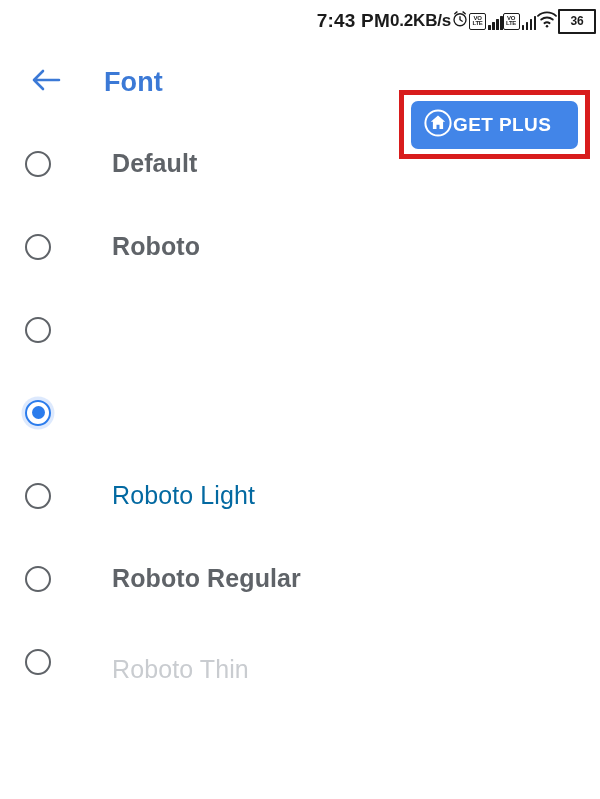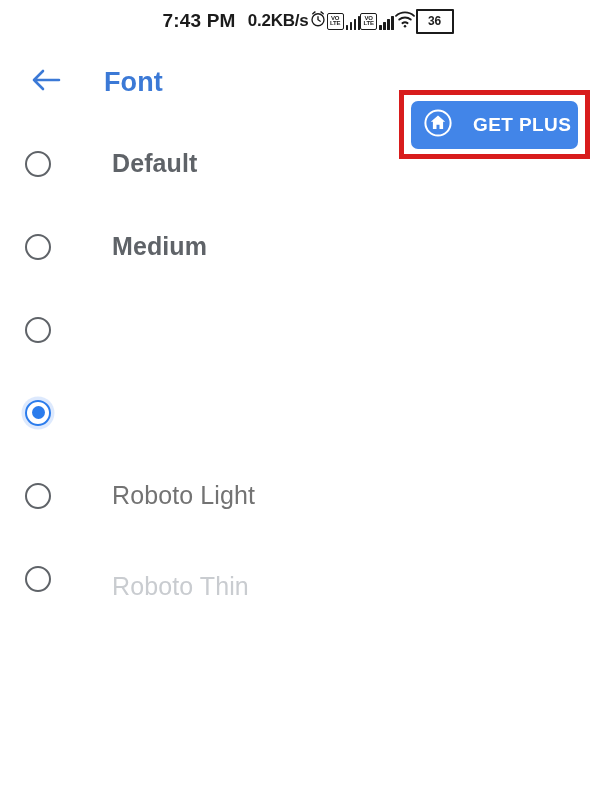--- a/index.html
+++ b/index.html
@@ -13,35 +13,34 @@
     font-family: "Liberation Sans", sans-serif;
     overflow: hidden;
     position: relative;
   }
 
   
   .status-bar {
     height: 42px;
     display: flex;
     align-items: center;
-    justify-content: center;
+    justify-content: flex-end;
     padding: 0 4px 0 20px;
     box-sizing: border-box;
     background: #ffffff;
   }
   .status-clock {
     font-size: 19px;
     font-weight: 700;
     color: #1b1b1b;
     letter-spacing: 0.2px;
   }
   .status-right {
     display: flex;
     align-items: center;
-    margin-left: 12px;
   }
   .status-netspeed {
     font-size: 17px;
     font-weight: 700;
     color: #1b1b1b;
     letter-spacing: -0.2px;
   }
   .icon-alarm { display: block; }
   .sig-group {
     display: flex;
@@ -139,21 +138,21 @@
     align-items: center;
     justify-content: center;
   }
   .plus-btn {
     width: 167px;
     height: 48px;
     background: #4285e8;
     border-radius: 7px;
     display: flex;
     align-items: center;
-    gap: 20px;
+    gap: 0;
     padding-left: 12px;
     box-sizing: border-box;
     cursor: pointer;
   }
   .plus-label {
     font-size: 19px;
     font-weight: 700;
     color: #ffffff;
     letter-spacing: 0.4px;
   }
@@ -194,21 +193,21 @@
     border-radius: 50%;
     background: #2b7cec;
   }
   .font-label {
     margin-left: 61px;
     font-size: 25px;
     color: #5f6368;
     letter-spacing: 0.1px;
     white-space: nowrap;
   }
-  .w-light   { font-weight: 300; color: #737373; }
+  .w-light   { font-weight: 300; color: #0369a1; }
   .w-regular { font-weight: 700; }
   .w-medium  { font-weight: 700; color: #53585e; }
   .w-thin    { font-weight: 300; color: #c9ccd0; margin-top: 16px; }
 </style>
 </head>
 <body>
 
 <div class="status-bar">
   <div class="status-clock">7:43 PM</div>
 
@@ -289,36 +288,40 @@
 
 <div class="font-list">
 
   <div class="font-row">
     <span class="radio"></span>
     <span class="font-label w-regular">Default</span>
   </div>
 
   <div class="font-row">
     <span class="radio"></span>
-    <span class="font-label w-regular">Medium</span>
+    <span class="font-label w-regular">Roboto</span>
   </div>
 
   <div class="font-row">
     <span class="radio"></span>
   </div>
 
   <div class="font-row">
     <span class="radio checked"></span>
   </div>
 
   <div class="font-row">
     <span class="radio"></span>
     <span class="font-label w-light">Roboto Light</span>
   </div>
 
 
+  <div class="font-row">
+    <span class="radio"></span>
+    <span class="font-label w-regular">Roboto Regular</span>
+  </div>
 
   <div class="font-row">
     <span class="radio"></span>
     <span class="font-label w-thin">Roboto Thin</span>
   </div>
 
 </div>
 
 </body></html>

